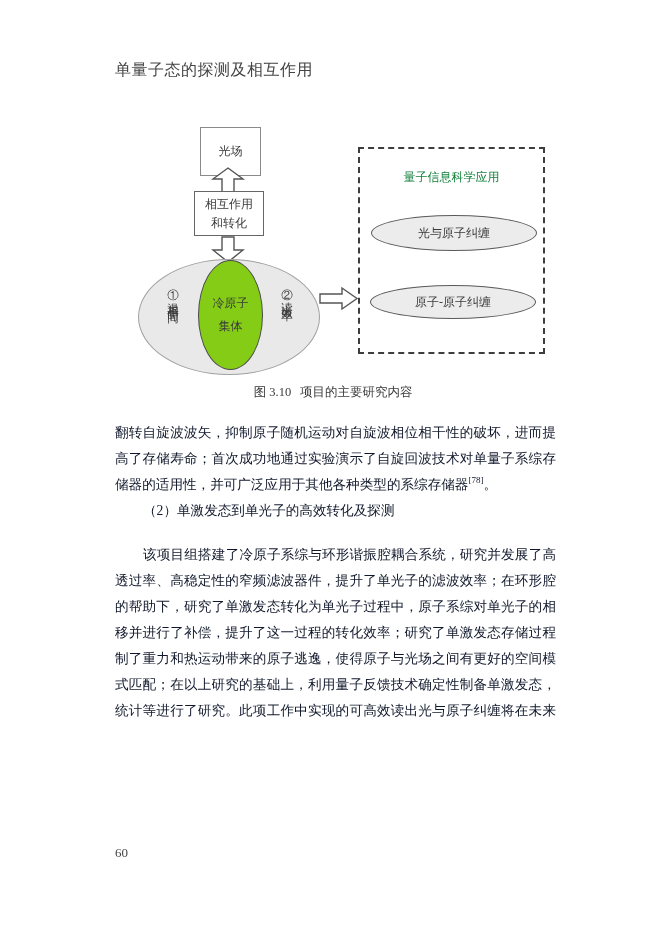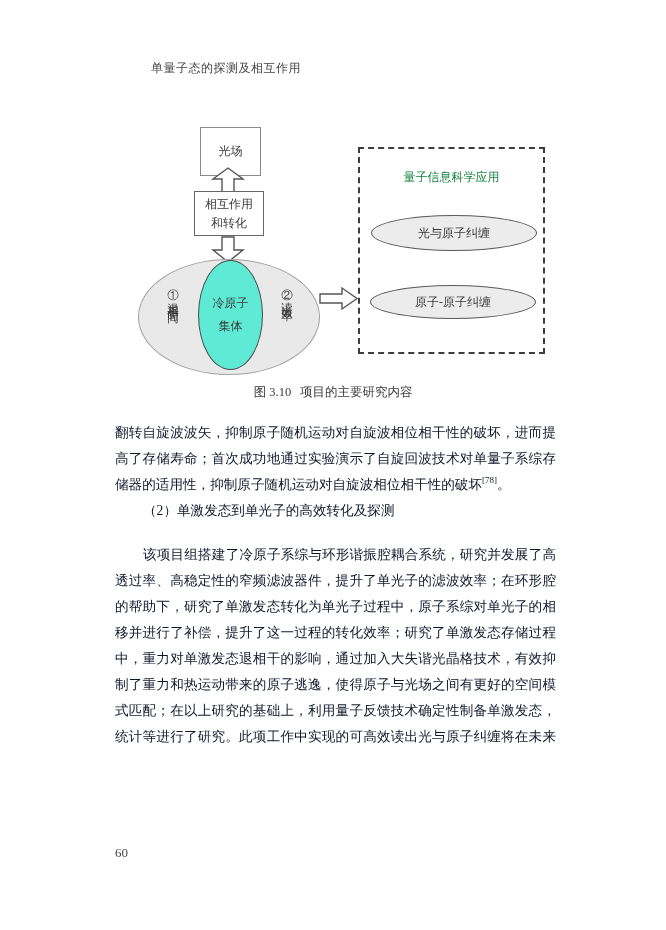--- a/index.html
+++ b/index.html
@@ -9,24 +9,23 @@
     width: 666px;
     height: 930px;
     background: #ffffff;
     font-family: "Liberation Serif", serif;
     color: #3a3a3a;
     overflow: hidden;
   }
   .running-header {
     position: absolute;
     left: 115px; top: 60px;
-    font-size: 12px;
+    font-size: 16px;
     color: #444;
     letter-spacing: 0.5px;
-    margin-left: 36px;
   }
   
   .figure {
     position: absolute;
     left: 0; top: 122px;
     width: 666px; height: 258px;
   }
   .dbox {
     position: absolute;
     background: #ffffff;
@@ -46,21 +45,21 @@
   .ellipse-big {
     position: absolute;
     left: 138px; top: 137px; width: 182px; height: 116px;
     background: #e9e9e9;
     border: 1px solid #a0a0a0;
     border-radius: 50%;
   }
   .ellipse-inner {
     position: absolute;
     left: 198px; top: 138px; width: 65px; height: 110px;
-    background: #5eead4;
+    background: #84cc16;
     border: 1.5px solid #4a4a4a;
     border-radius: 50%;
     display: flex;
     flex-direction: column;
     align-items: center;
     justify-content: center;
     font-size: 12px;
     line-height: 1.9;
     text-align: center;
   }
@@ -188,31 +187,30 @@
   </div>
 
   <div class="figure-caption">
     <span class="cap-label">图 3.10</span><span>项目的主要研究内容</span>
   </div>
 
   <div class="body-text">
     <div>
       <div class="tline">翻转自旋波波矢，抑制原子随机运动对自旋波相位相干性的破坏，进而提</div>
       <div class="tline">高了存储寿命；首次成功地通过实验演示了自旋回波技术对单量子系综存</div>
-      <div class="tline last"><span>储器的适用性，抑制原子随机运动对自旋波相位相干性的破坏</span><sup>[78]</sup><span>。</span></div>
+      <div class="tline last"><span>储器的适用性，并可广泛应用于其他各种类型的系综存储器</span><sup>[78]</sup><span>。</span></div>
     </div>
 
     <div class="section-heading">（2）单激发态到单光子的高效转化及探测</div>
 
     <div class="para2">
       <div class="tline indent">该项目组搭建了冷原子系综与环形谐振腔耦合系统，研究并发展了高</div>
       <div class="tline">透过率、高稳定性的窄频滤波器件，提升了单光子的滤波效率；在环形腔</div>
       <div class="tline">的帮助下，研究了单激发态转化为单光子过程中，原子系综对单光子的相</div>
       <div class="tline">移并进行了补偿，提升了这一过程的转化效率；研究了单激发态存储过程</div>
-      <div class="tline">中，重力对单激发态退相干的影响，通过加入大失谐光晶格技术，有效抑</div>
       <div class="tline">制了重力和热运动带来的原子逃逸，使得原子与光场之间有更好的空间模</div>
       <div class="tline">式匹配；在以上研究的基础上，利用量子反馈技术确定性制备单激发态，</div>
       <div class="tline">统计等进行了研究。此项工作中实现的可高效读出光与原子纠缠将在未来</div>
     </div>
   </div>
 
   <div class="page-number">60</div>
 
 </div>
 

